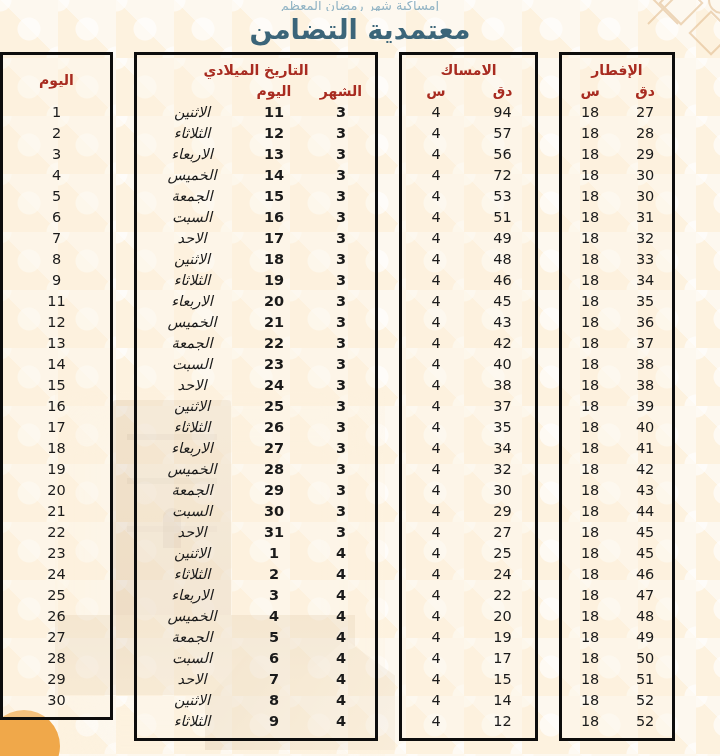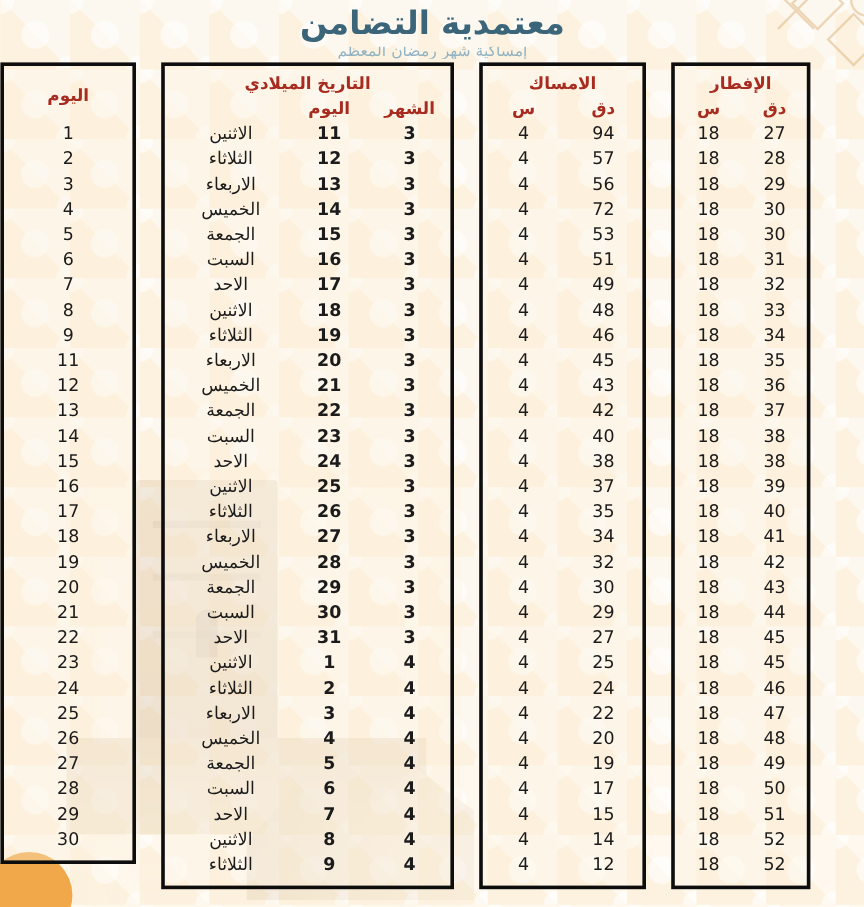--- a/index.html
+++ b/index.html
@@ -186,21 +186,21 @@
     display: flex;
     flex-direction: row-reverse;
     height: 21px;
     line-height: 21px;
     font-size: 14.5px;
     color: #1b1b1b;
   }
   .row > div { text-align: center; }
 
   
-  .greg .c-weekday { width: 104px; padding-left: 6px; }
+  .greg .c-weekday { width: 104px; padding-left: 6px; font-style: italic; }
   .greg .c-day     { width: 66px; font-weight: bold; }
   .greg .c-month   { width: 68px; font-weight: bold; }
 
   .imsak .c-h, .iftar .c-h { width: 68px; }
   .imsak .c-m, .iftar .c-m { width: 65px; }
 
   .daynum .c-n { width: 107px; }
 </style>
 </head>
 <body>
@@ -221,22 +221,22 @@
 <svg id="corner-ornament" viewBox="0 0 120 92">
   <g fill="none" stroke="#e0b98a" stroke-width="2">
     <rect x="48" y="4" width="30" height="30" transform="rotate(45 63 19)"></rect>
     <rect x="78" y="34" width="30" height="30" transform="rotate(45 93 49)"></rect>
     <path d="M30 10 L60 40 M60 10 L30 40"></path>
     <circle cx="104" cy="16" r="13"></circle>
   </g>
 </svg>
 
 <div id="header">
+  <div id="clipped-line">إمساكية شهر رمضان المعظم</div>
   <div id="page-title">معتمدية التضامن</div>
-  <div id="clipped-line">إمساكية شهر رمضان المعظم</div>
 </div>
 
 <div id="tables-row">
 
   <div class="panel daynum">
     <div class="panel-title">اليوم</div>
     <div class="rows" id="rows-daynum">
         <div class="row">
           <div class="c-n">1</div>
         </div>

